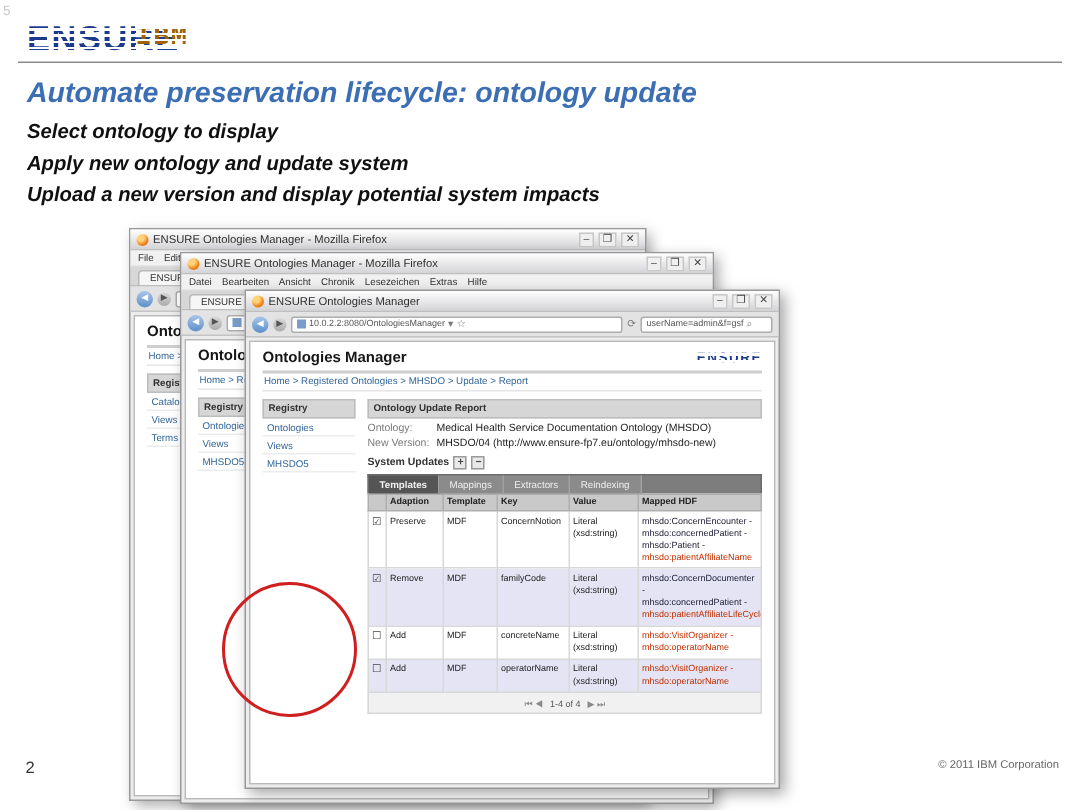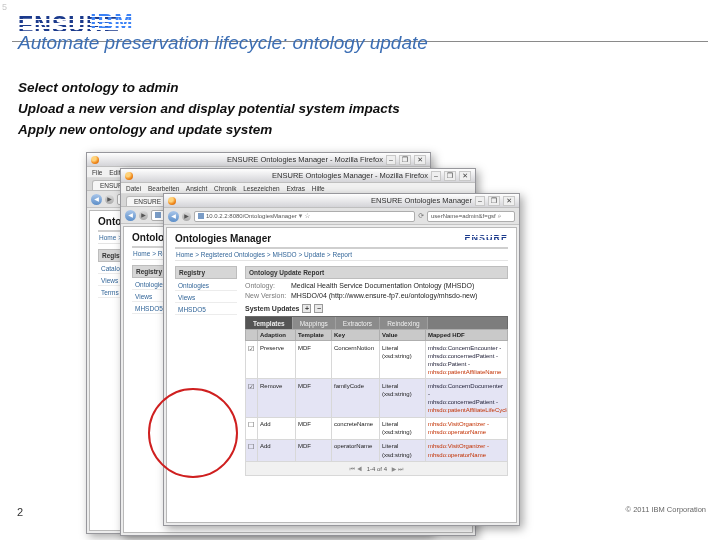--- a/index.html
+++ b/index.html
@@ -3,44 +3,44 @@
 <meta charset="utf-8">
 <style>
   * { margin:0; padding:0; box-sizing:border-box; }
   html,body { width:720px; height:540px; }
   body { position:relative; background:#fff; font-family:"Liberation Sans", sans-serif; overflow:hidden; }
 
   
   .corner-mark { position:absolute; left:2px; top:2px; font-size:9px; color:#c9c9c9; }
   .brand-left { position:absolute; left:18px; top:12px; font-size:23px; font-weight:bold;
                 color:#1b3a8c; letter-spacing:1px; }
-  .brand-right { position:absolute; right:16px; top:8px; font-family:Liberation Sans, sans-serif;
-                 font-weight:bold; font-size:22px; color:#3b82f6; letter-spacing:1px; }
+  .brand-right { position:absolute; right:16px; top:8px; font-family:Liberation Mono, monospace;
+                 font-weight:bold; font-size:18px; color:#a16207; letter-spacing:1px; }
   .striped { position:relative; display:inline-block; }
   .striped::after { content:""; position:absolute; inset:0; pointer-events:none;
      background:repeating-linear-gradient(to bottom, transparent 0 2.6px, #ffffff 2.6px 4.2px); }
   .header-rule { position:absolute; left:12px; right:12px; top:41px; border-top:1.5px solid #8a8a8a; }
-  .slide-title { position:absolute; left:18px; top:32px; font-size:19px; font-weight:normal;
+  .slide-title { position:absolute; left:18px; top:52px; font-size:19px; font-weight:bold;
                  font-style:italic; color:#3c6eb4; }
   .bullets { position:absolute; left:18px; top:78px; font-size:13.5px; font-weight:bold;
              font-style:italic; color:#101010; line-height:1.55; }
 
   
   .page-num { position:absolute; left:17px; bottom:22px; font-size:11px; color:#333; }
   .copyright { position:absolute; right:14px; bottom:26px; font-size:7.5px; color:#666; }
 
   
   .window { position:absolute; background:#ececec; border:1px solid #97979c;
             box-shadow:3px 3px 9px rgba(0,0,0,0.35); display:flex; flex-direction:column; }
   .win-back   { left:86px;  top:152px; width:345px; height:382px; z-index:10; }
   .win-middle { left:120px; top:168px; width:356px; height:368px; z-index:20; }
   .win-front  { left:163px; top:193px; width:357px; height:333px; z-index:30; }
 
   .titlebar { flex:0 0 14px; background:linear-gradient(#fefefe,#d4d4d8); border-bottom:1px solid #bfbfbf;
-              display:flex; align-items:center; gap:3px; padding:0 4px; font-size:7.5px; color:#2e2e2e;text-align:right; }
+              display:flex; align-items:center; gap:3px; padding:0 4px; font-size:7.5px; color:#2e2e2e; }
   .fx-icon { width:8px; height:8px; border-radius:50%; flex:0 0 8px;
              background:radial-gradient(circle at 35% 30%, #ffd27a 0 30%, #f08a1d 60%, #c85a08); }
   .title-text { flex:1; overflow:hidden; white-space:nowrap; }
   .win-ctl { font-size:7px; color:#444; padding:0 2px; border:1px solid #c8c8c8; background:#efefef;
              line-height:8px; }
   .menubar { flex:0 0 11px; display:flex; align-items:center; background:#f1f1f1; padding:0 5px;
              font-size:6.5px; color:#333; word-spacing:5px; border-bottom:1px solid #dcdcdc; }
   .tabbar { flex:0 0 13px; background:#d7d7d7; display:flex; align-items:flex-end; gap:4px;
             padding:1px 5px 0; border-bottom:1px solid #bdbdbd; }
   .tab-ff { background:#f6f6f6; border:1px solid #b8b8b8; border-bottom:none;
@@ -107,23 +107,23 @@
 
 
 
 
 <div class="corner-mark">5</div>
 <div class="brand-left striped">ENSURE</div>
 <div class="brand-right striped">IBM</div>
 <div class="header-rule"></div>
 <div class="slide-title">Automate preservation lifecycle: ontology update</div>
 <div class="bullets">
-  <div>Select ontology to admin</div>
+  <div>Select ontology to display</div>
+  <div>Apply new ontology and update system</div>
   <div>Upload a new version and display potential system impacts</div>
-  <div>Apply new ontology and update system</div>
 </div>
 
 
 <div class="window win-back">
   <div class="titlebar">
     <span class="fx-icon"></span>
     <span class="title-text">ENSURE Ontologies Manager - Mozilla Firefox</span>
     <span class="win-ctl">–</span>
     <span class="win-ctl">❐</span>
     <span class="win-ctl">✕</span>

